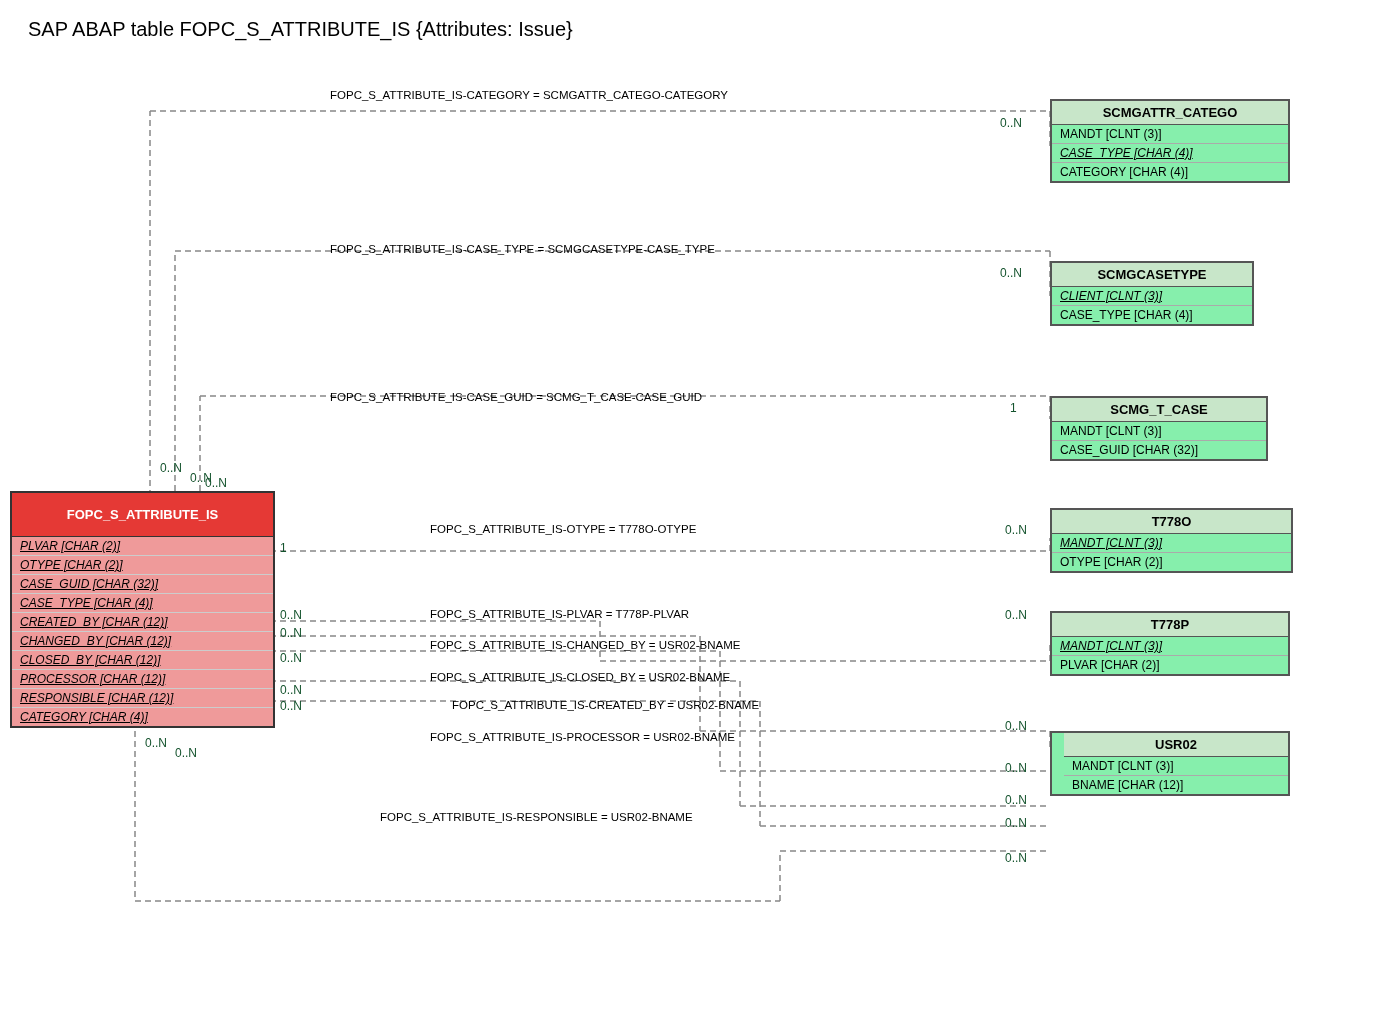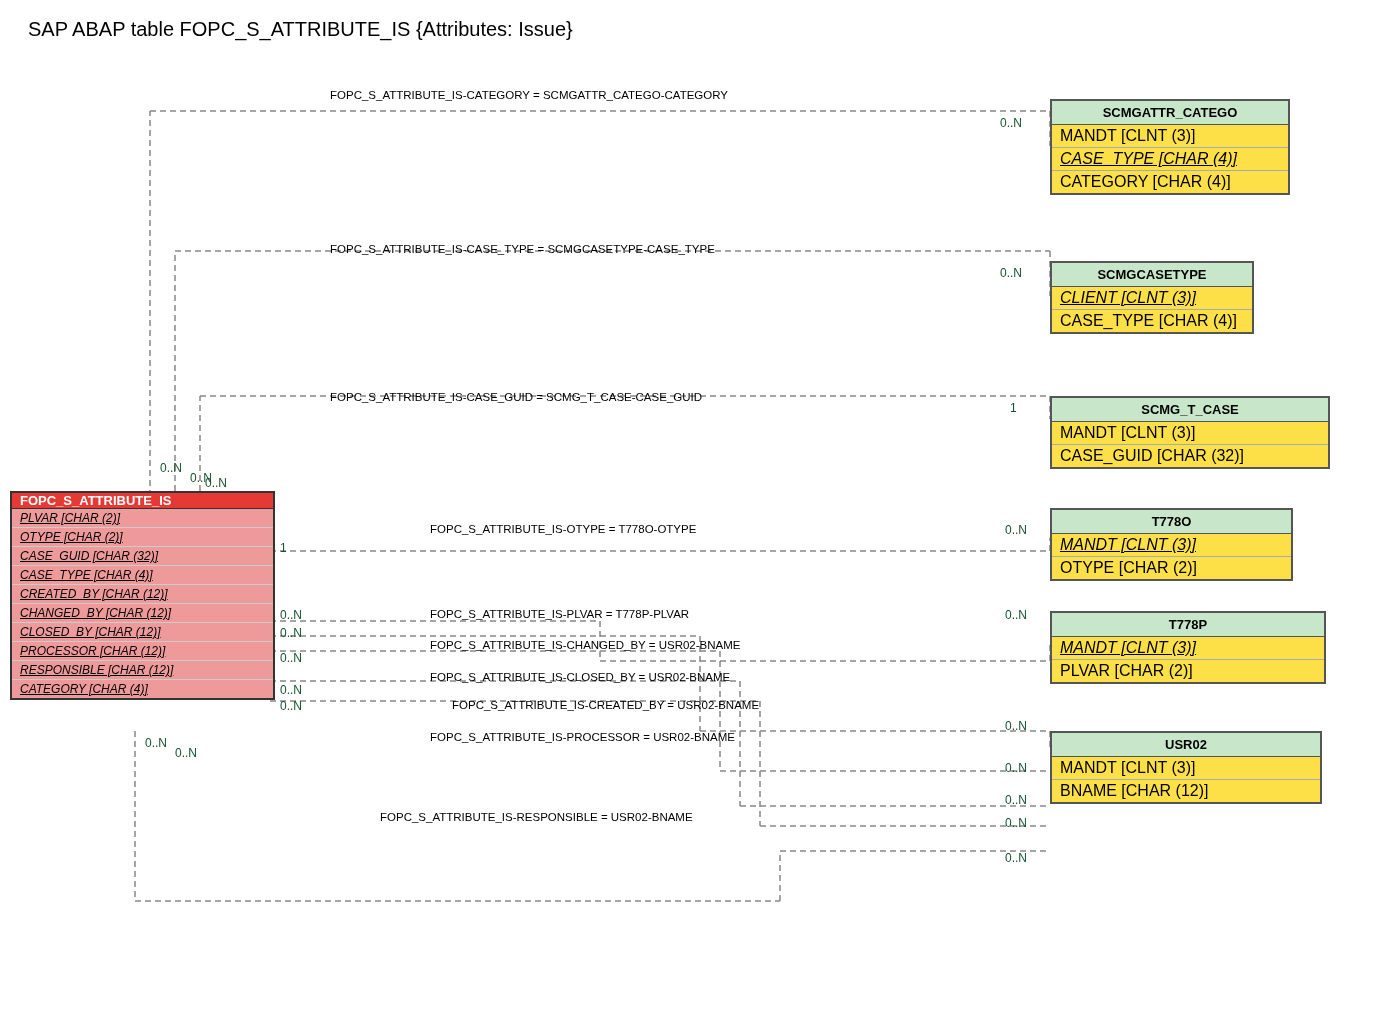--- a/index.html
+++ b/index.html
@@ -19,54 +19,55 @@
     }
     .diagram-area {
       position: relative;
       width: 1388px;
       height: 980px;
     }
     
     .entity-box {
       position: absolute;
       border: 2px solid #555;
-      background: #fde047;
+      background: #86efac;
     }
     .entity-header {
       background: #c8e6c9;
       font-weight: bold;
       text-align: center;
       padding: 4px 8px;
       border-bottom: 1px solid #555;
       font-size: 13px;
     }
     .entity-row {
       padding: 2px 8px;
       border-bottom: 1px solid #aaa;
-      font-size: 16px;
+      font-size: 12px;
       white-space: nowrap;
     }
     .entity-row:last-child {
       border-bottom: none;
     }
     .entity-row.italic {
       font-style: italic;
       text-decoration: underline;
     }
     
     .main-entity-box {
       position: absolute;
       border: 2px solid #333;
       background: #fff;
     }
     .main-entity-header {
       background: #e53935;
       color: #fff;
       font-weight: bold;
-      padding: 0 8px;
+      text-align: center;
+      padding: 14px 8px;
       border-bottom: 1px solid #333;
       font-size: 13px;
     }
     .main-entity-row {
       padding: 2px 8px;
       border-bottom: 1px solid #ccc;
       font-size: 12px;
       font-style: italic;
       text-decoration: underline;
       white-space: nowrap;
@@ -168,39 +169,39 @@
     <div class="entity-row italic">CASE_TYPE [CHAR (4)]</div>
     <div class="entity-row">CATEGORY [CHAR (4)]</div>
   </div>
 
   <div class="entity-box" style="left:1050px; top:210px; width:204px;">
     <div class="entity-header">SCMGCASETYPE</div>
     <div class="entity-row italic">CLIENT [CLNT (3)]</div>
     <div class="entity-row">CASE_TYPE [CHAR (4)]</div>
   </div>
 
-  <div class="entity-box" style="left:1050px; top:345px; width:280px;">
+  <div class="entity-box" style="left:1050px; top:345px; width:218px;">
     <div class="entity-header">SCMG_T_CASE</div>
     <div class="entity-row">MANDT [CLNT (3)]</div>
     <div class="entity-row">CASE_GUID [CHAR (32)]</div>
   </div>
 
   <div class="entity-box" style="left:1050px; top:457px; width:243px;">
     <div class="entity-header">T778O</div>
     <div class="entity-row italic">MANDT [CLNT (3)]</div>
     <div class="entity-row">OTYPE [CHAR (2)]</div>
   </div>
 
-  <div class="entity-box" style="left:1050px; top:560px; width:276px;">
+  <div class="entity-box" style="left:1050px; top:560px; width:240px;">
     <div class="entity-header">T778P</div>
     <div class="entity-row italic">MANDT [CLNT (3)]</div>
     <div class="entity-row">PLVAR [CHAR (2)]</div>
   </div>
 
-  <div class="entity-box" style="left:1050px; top:680px; width:272px;">
+  <div class="entity-box" style="left:1050px; top:680px; width:240px;padding-left:12px;">
     <div class="entity-header">USR02</div>
     <div class="entity-row">MANDT [CLNT (3)]</div>
     <div class="entity-row">BNAME [CHAR (12)]</div>
   </div>
 
   <div class="relation-label" style="left:330px; top:38px;">
     FOPC_S_ATTRIBUTE_IS-CATEGORY = SCMGATTR_CATEGO-CATEGORY
   </div>
   <div class="cardinality" style="left:160px; top:410px;">0..N</div>
   <div class="cardinality" style="left:1000px; top:65px;">0..N</div>

